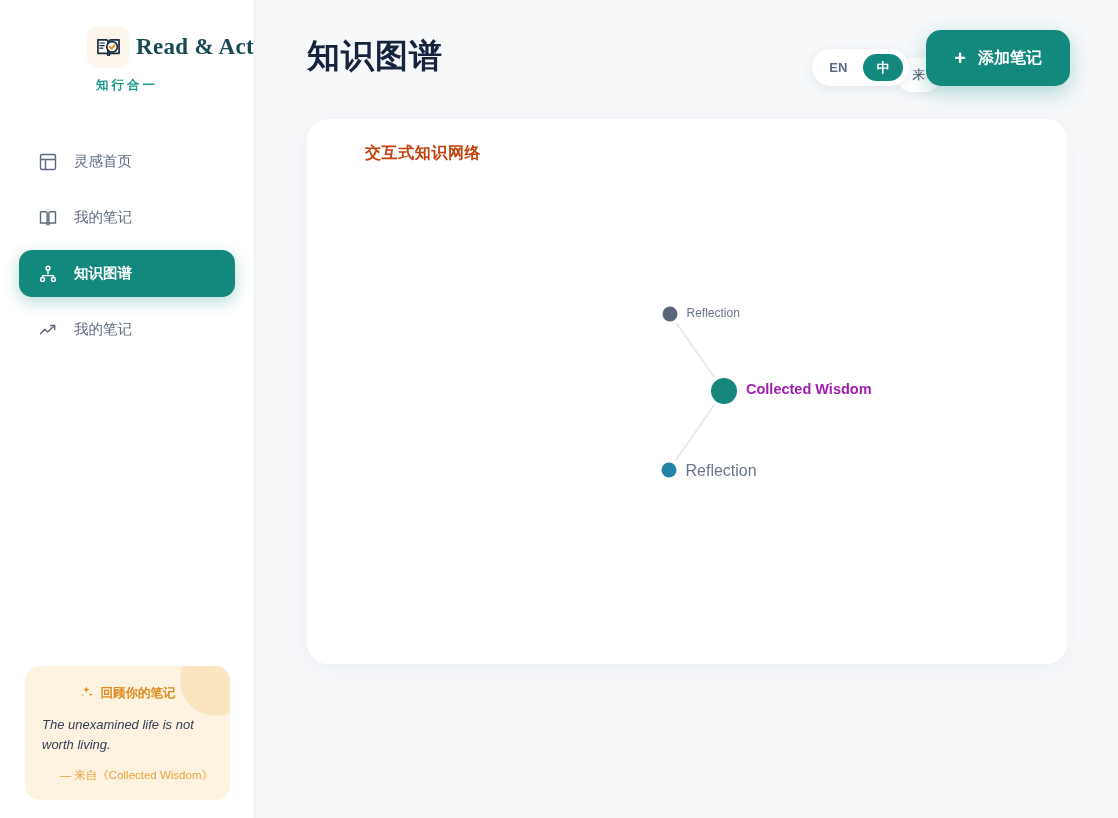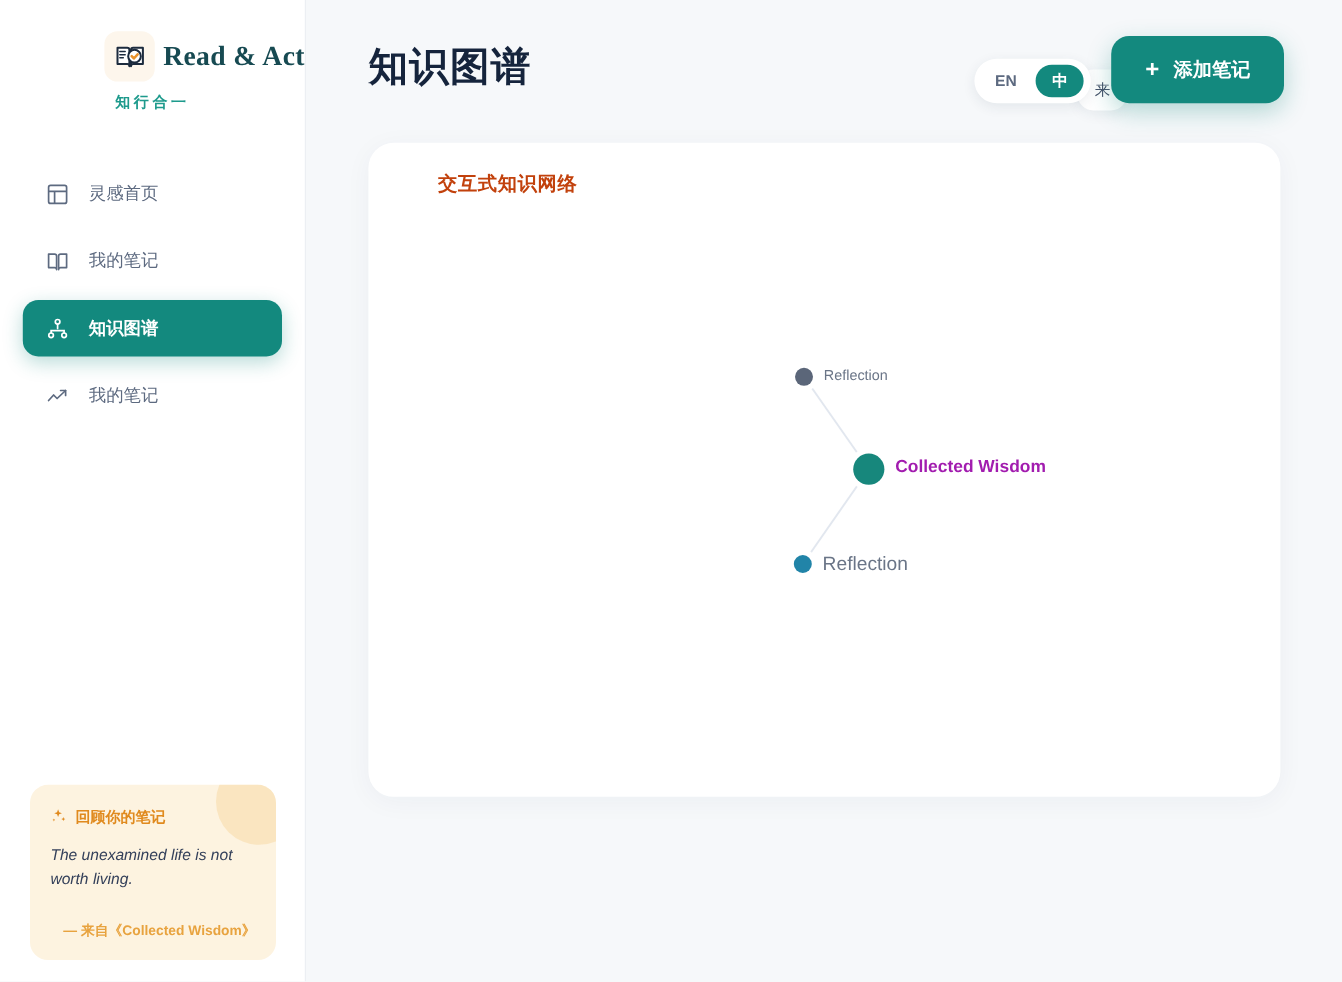--- a/index.html
+++ b/index.html
@@ -101,35 +101,35 @@
     position: absolute;
     right: -22px; top: -22px;
     width: 72px; height: 72px;
     border-radius: 50%;
     background: rgba(246,200,120,.30);
   }
   .review-head {
     display: flex; align-items: center; gap: 7px;
     font-size: 12.5px; font-weight: bold; color: #e08a1e;
     margin-bottom: 13px;
-    position: relative; z-index: 2;
+    position: relative; z-index: 2; justify-content: center;
   }
   .review-quote {
     font-size: 13px;
     font-style: italic;
     line-height: 1.58;
     color: #34405a;
     position: relative; z-index: 2;
   }
   .review-src {
-    margin-top: 24px;
+    margin-top: 12px;
     text-align: right;
     font-size: 11.5px;
     color: #e8a33f;
-    font-weight: bold;
+    font-weight: normal;
     position: relative; z-index: 2;
   }
 
   
   .main {
     flex: 1 1 auto;
     height: 818px;
     position: relative;
     padding: 0 26px;
   }

